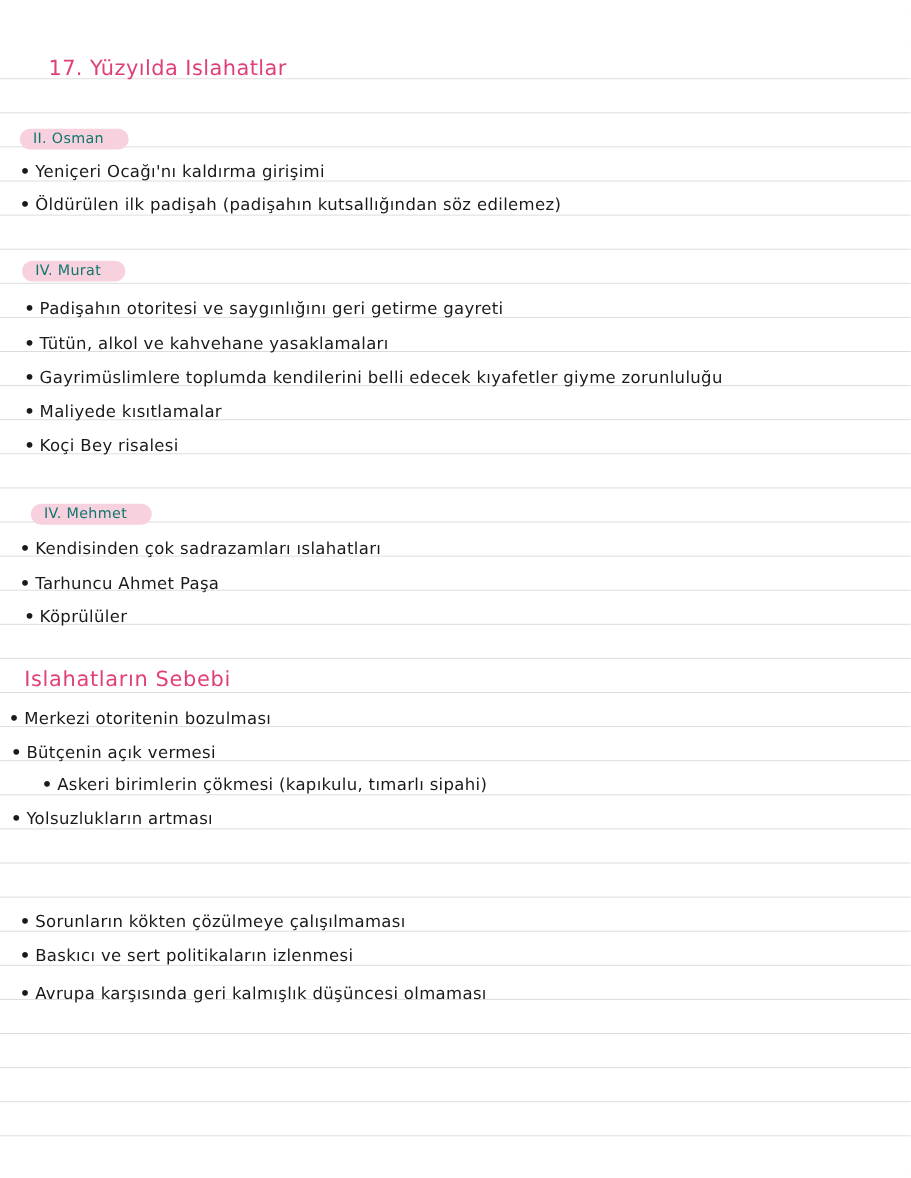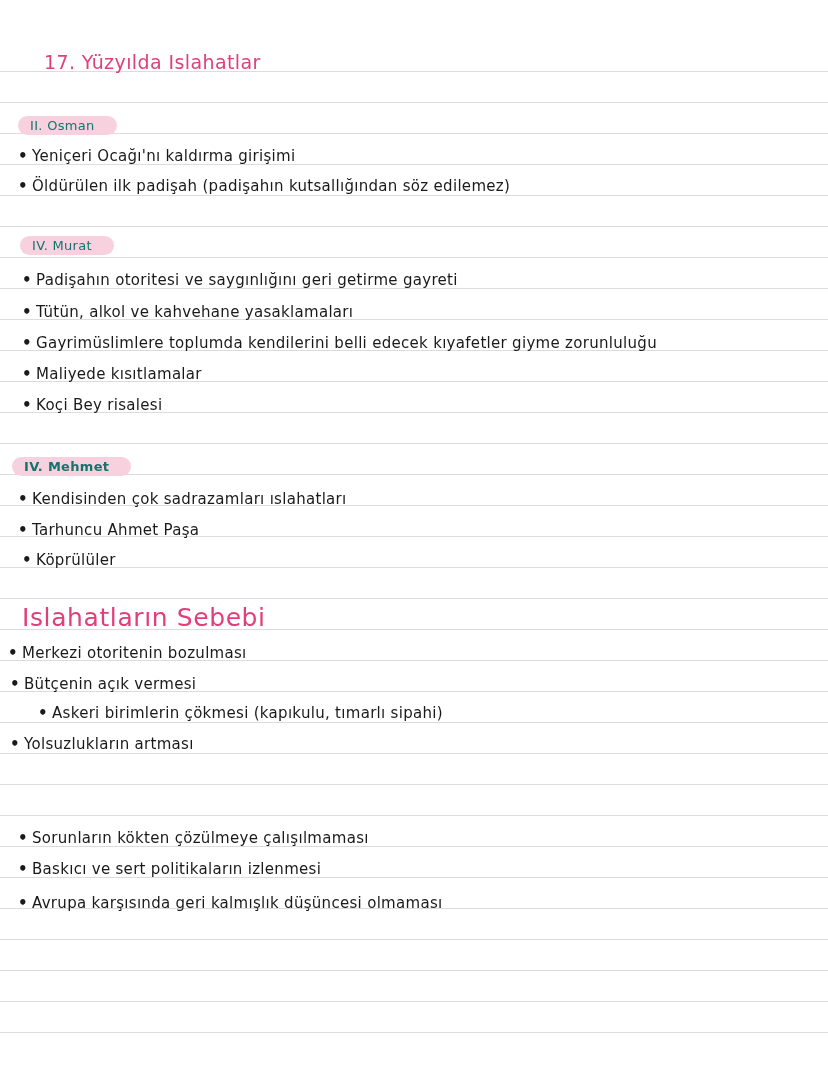--- a/index.html
+++ b/index.html
@@ -53,21 +53,21 @@
       font-size: 15px;
       line-height: 20px;
       letter-spacing: 0.3px;
     }
     .title {
       font-size: 19px;
       color: #e0407a;
       letter-spacing: 0.4px;
     }
     .heading-pink {
-      font-size: 25px;
+      font-size: 19px;
       color: #e0407a;
       letter-spacing: 0.6px;
     }
     .ruler-heading {
       font-size: 13px;
       color: #0f766e;
       padding: 2px 22px 2px 12px;
       border-radius: 14px;
       background: #f7d1dd;
     }
@@ -110,21 +110,21 @@
   <div class="line" style="left:22px; top:333px;">
     <span class="bullet">•</span><span>Gayrimüslimlere toplumda kendilerini belli edecek kıyafetler giyme zorunluluğu</span>
   </div>
   <div class="line" style="left:22px; top:364px;">
     <span class="bullet">•</span><span>Maliyede kısıtlamalar</span>
   </div>
   <div class="line" style="left:22px; top:395px;">
     <span class="bullet">•</span><span>Koçi Bey risalesi</span>
   </div>
 
-  <div class="line" style="left:12px; top:456px;font-weight:bold;">
+  <div class="line" style="left:28px; top:456px;">
     <span class="ruler-heading">IV. Mehmet</span>
   </div>
   <div class="line" style="left:18px; top:489px;">
     <span class="bullet">•</span><span>Kendisinden çok sadrazamları ıslahatları</span>
   </div>
   <div class="line" style="left:18px; top:520px;">
     <span class="bullet">•</span><span>Tarhuncu Ahmet Paşa</span>
   </div>
   <div class="line" style="left:22px; top:550px;">
     <span class="bullet">•</span><span>Köprülüler</span>

